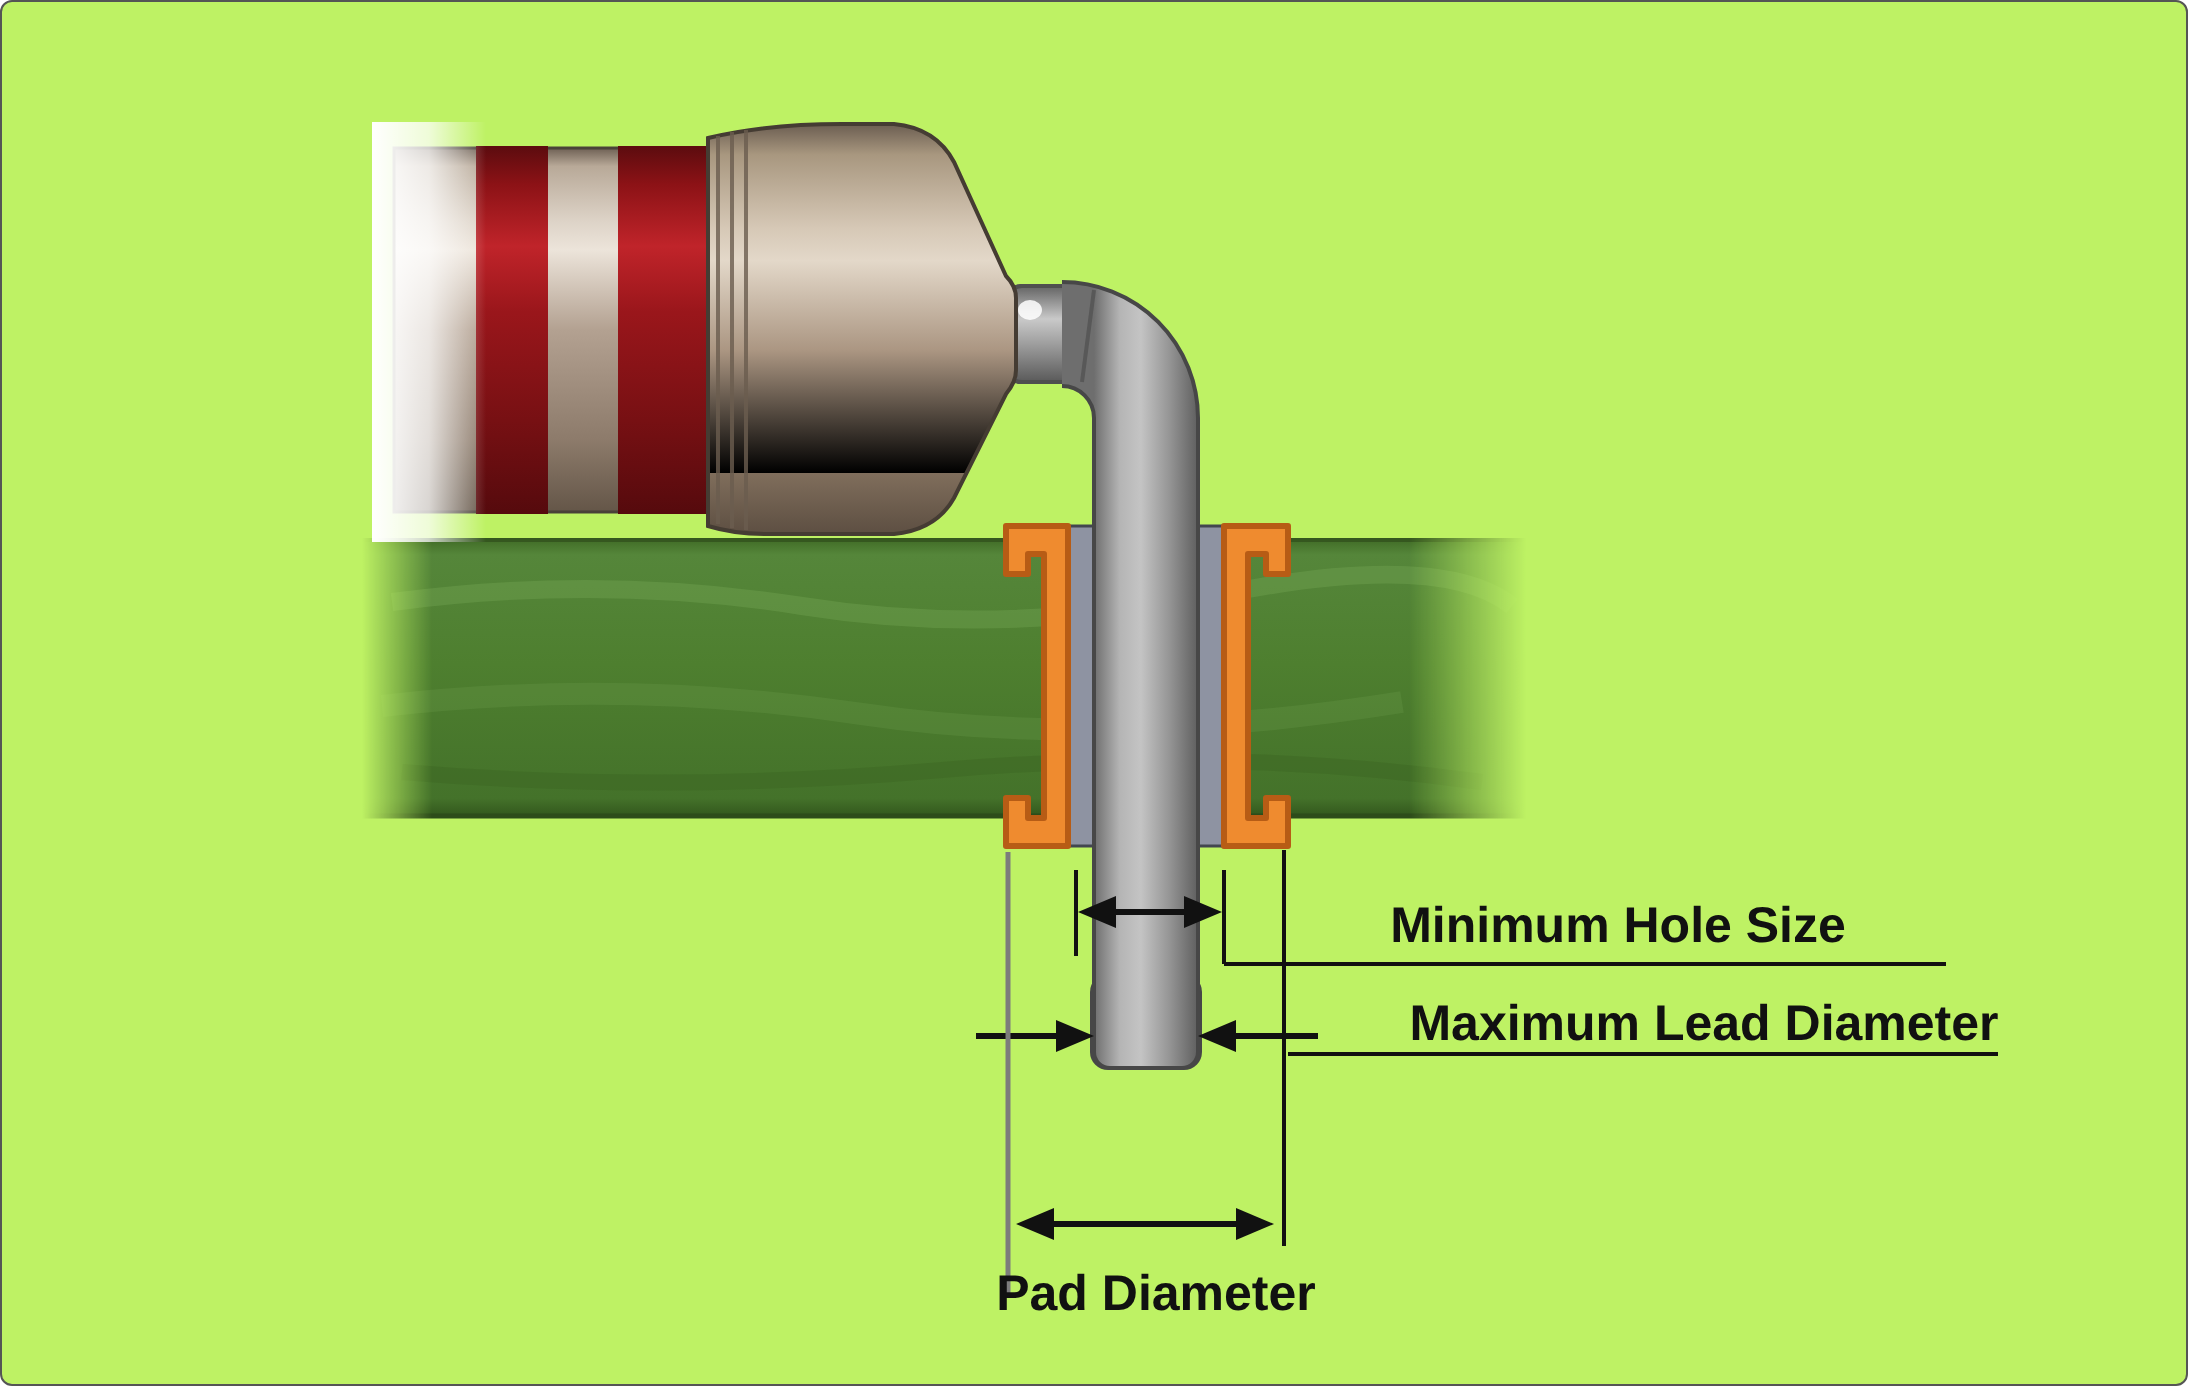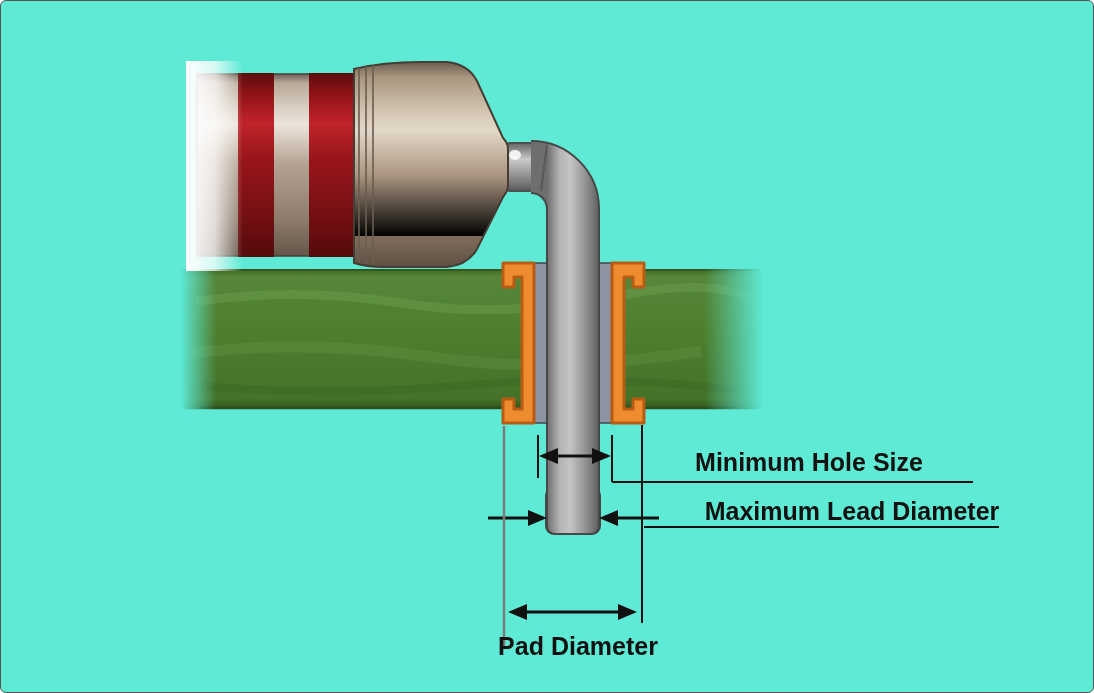--- a/index.html
+++ b/index.html
@@ -1,21 +1,21 @@
 <!DOCTYPE html>
 <html><head>
 <meta charset="utf-8">
 <style>
   html,body{margin:0;padding:0;background:#ffffff;}
   .frame{
     position:relative;
     width:1092px;height:691px;
     border:1px solid #555;
     border-radius:6px;
-    background:#5eead4;
+    background:#bef264;
     overflow:hidden;
     font-family:"Liberation Sans", sans-serif;
     text-align:center;
   }
   svg{display:block;}
   .dim-label{
     font-family:"Liberation Sans", sans-serif;
     font-weight:700;
     font-size:25px;
     fill:#111111;

